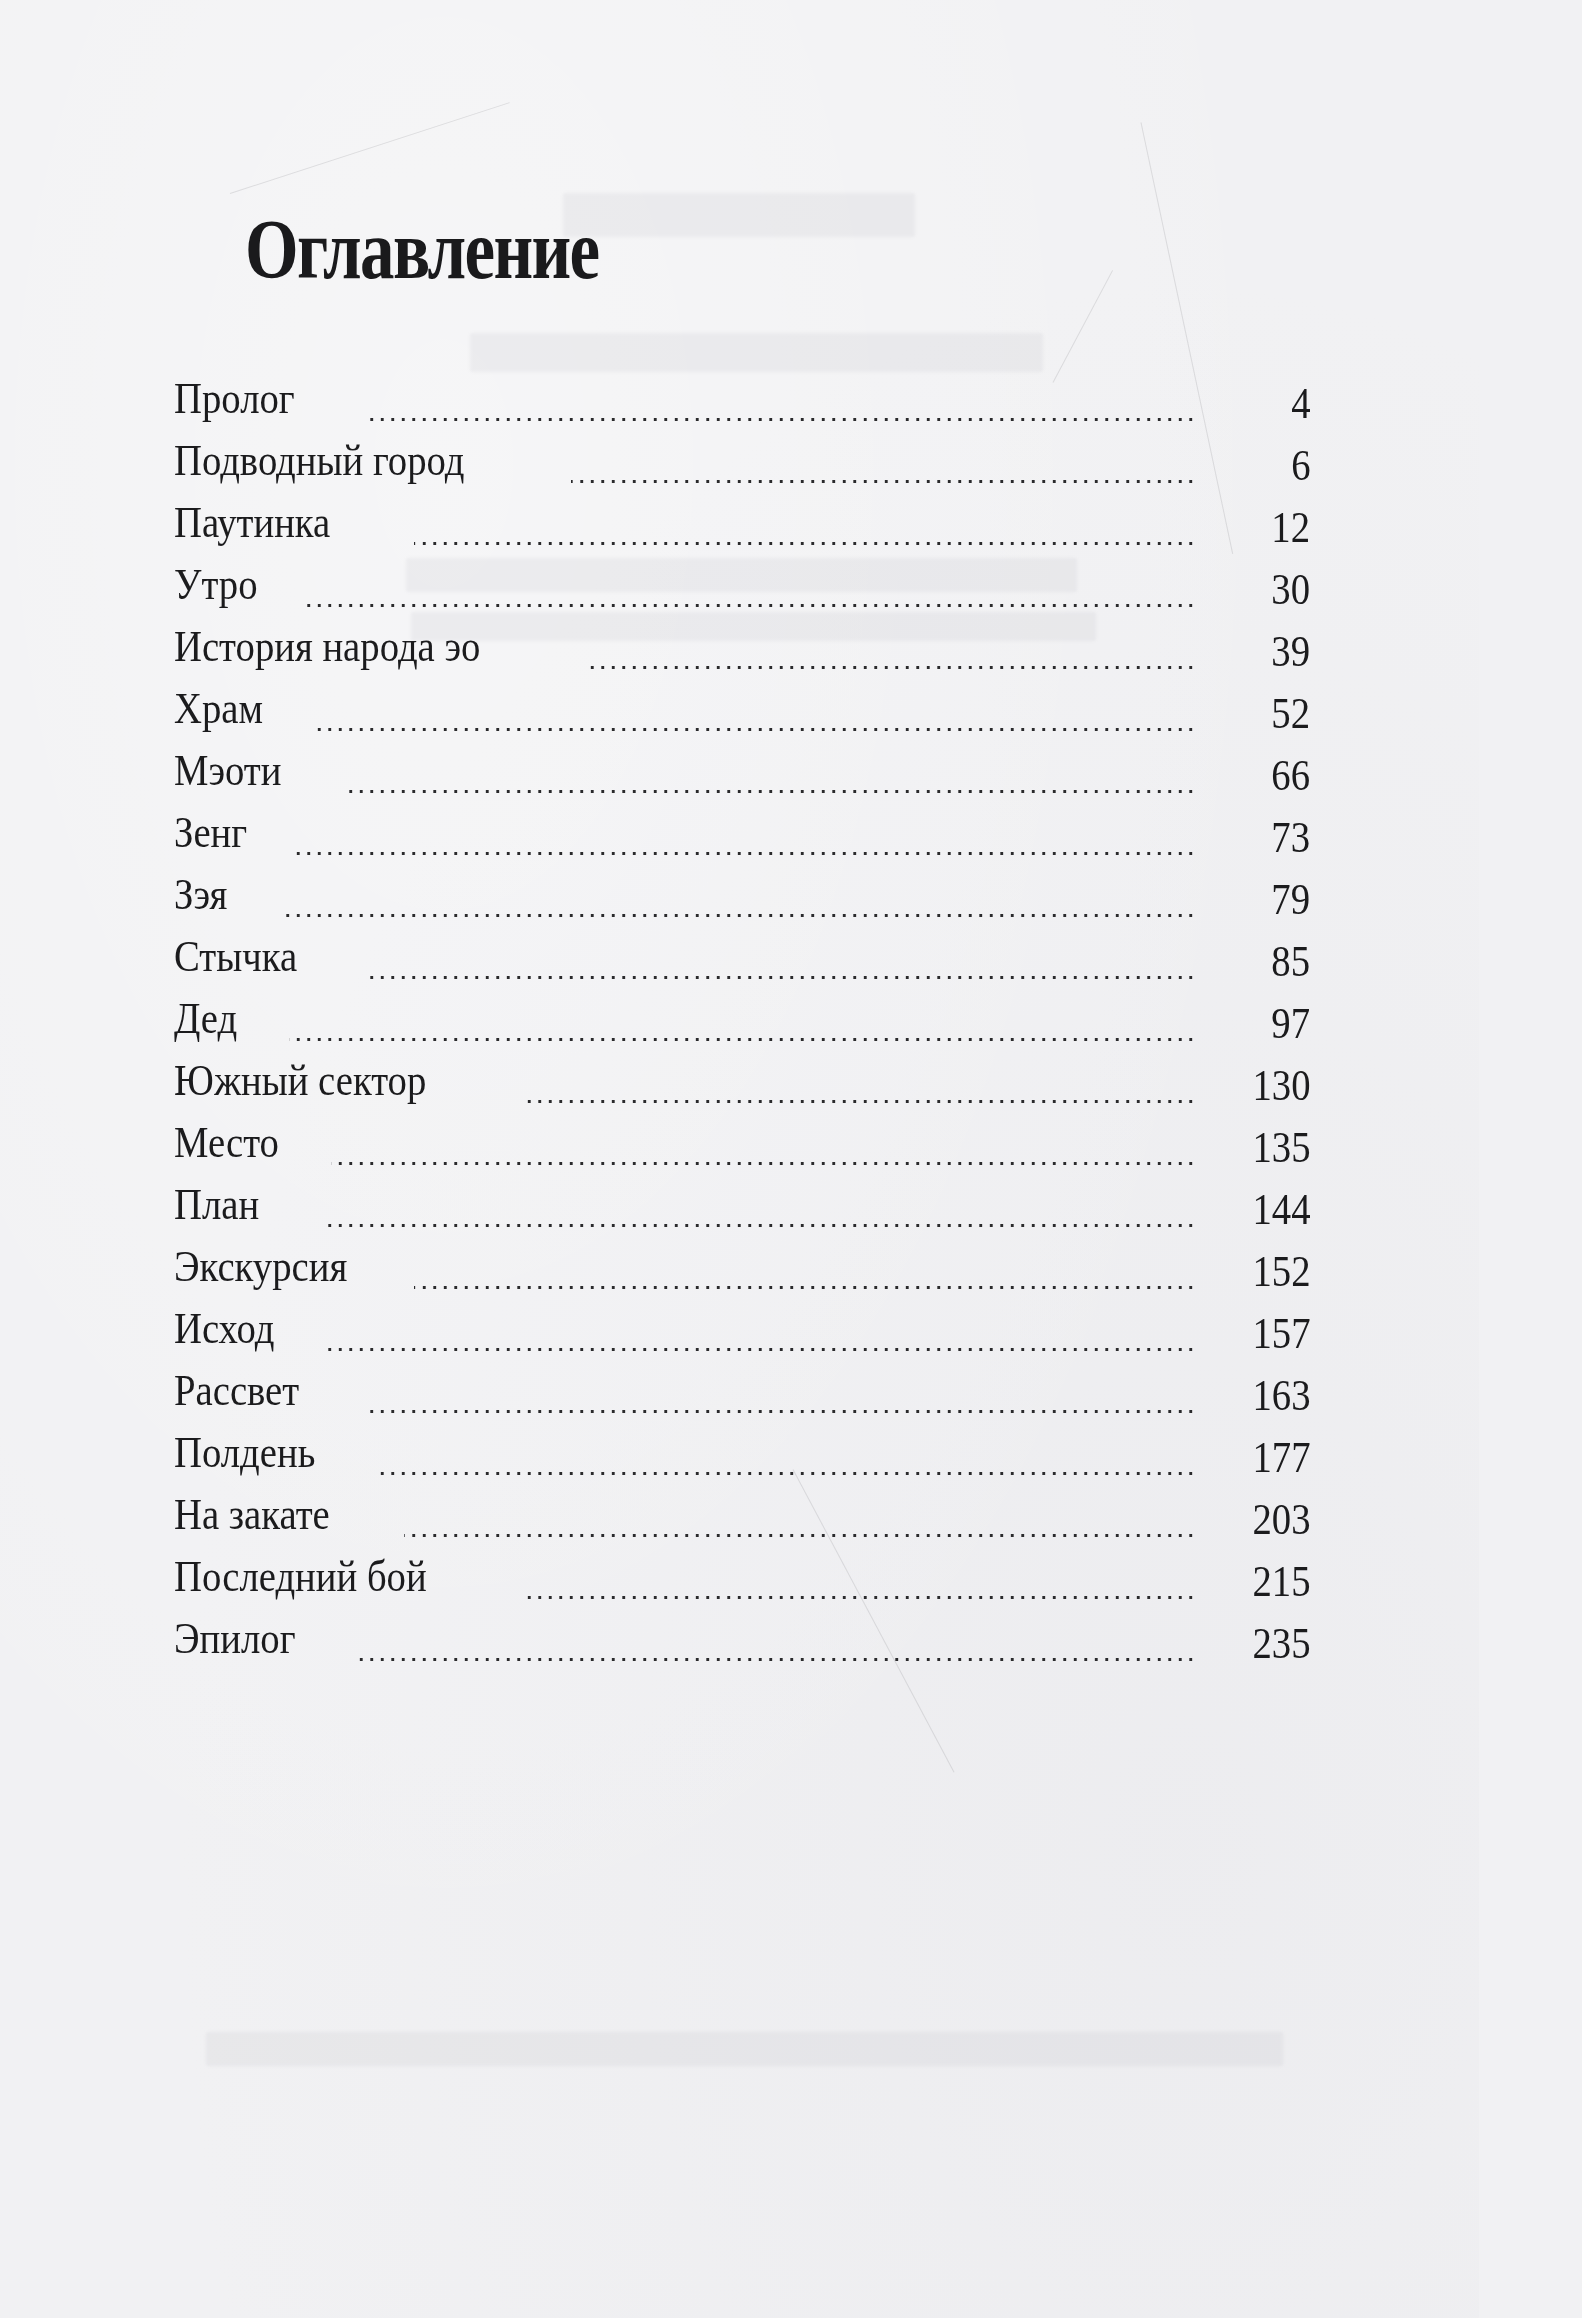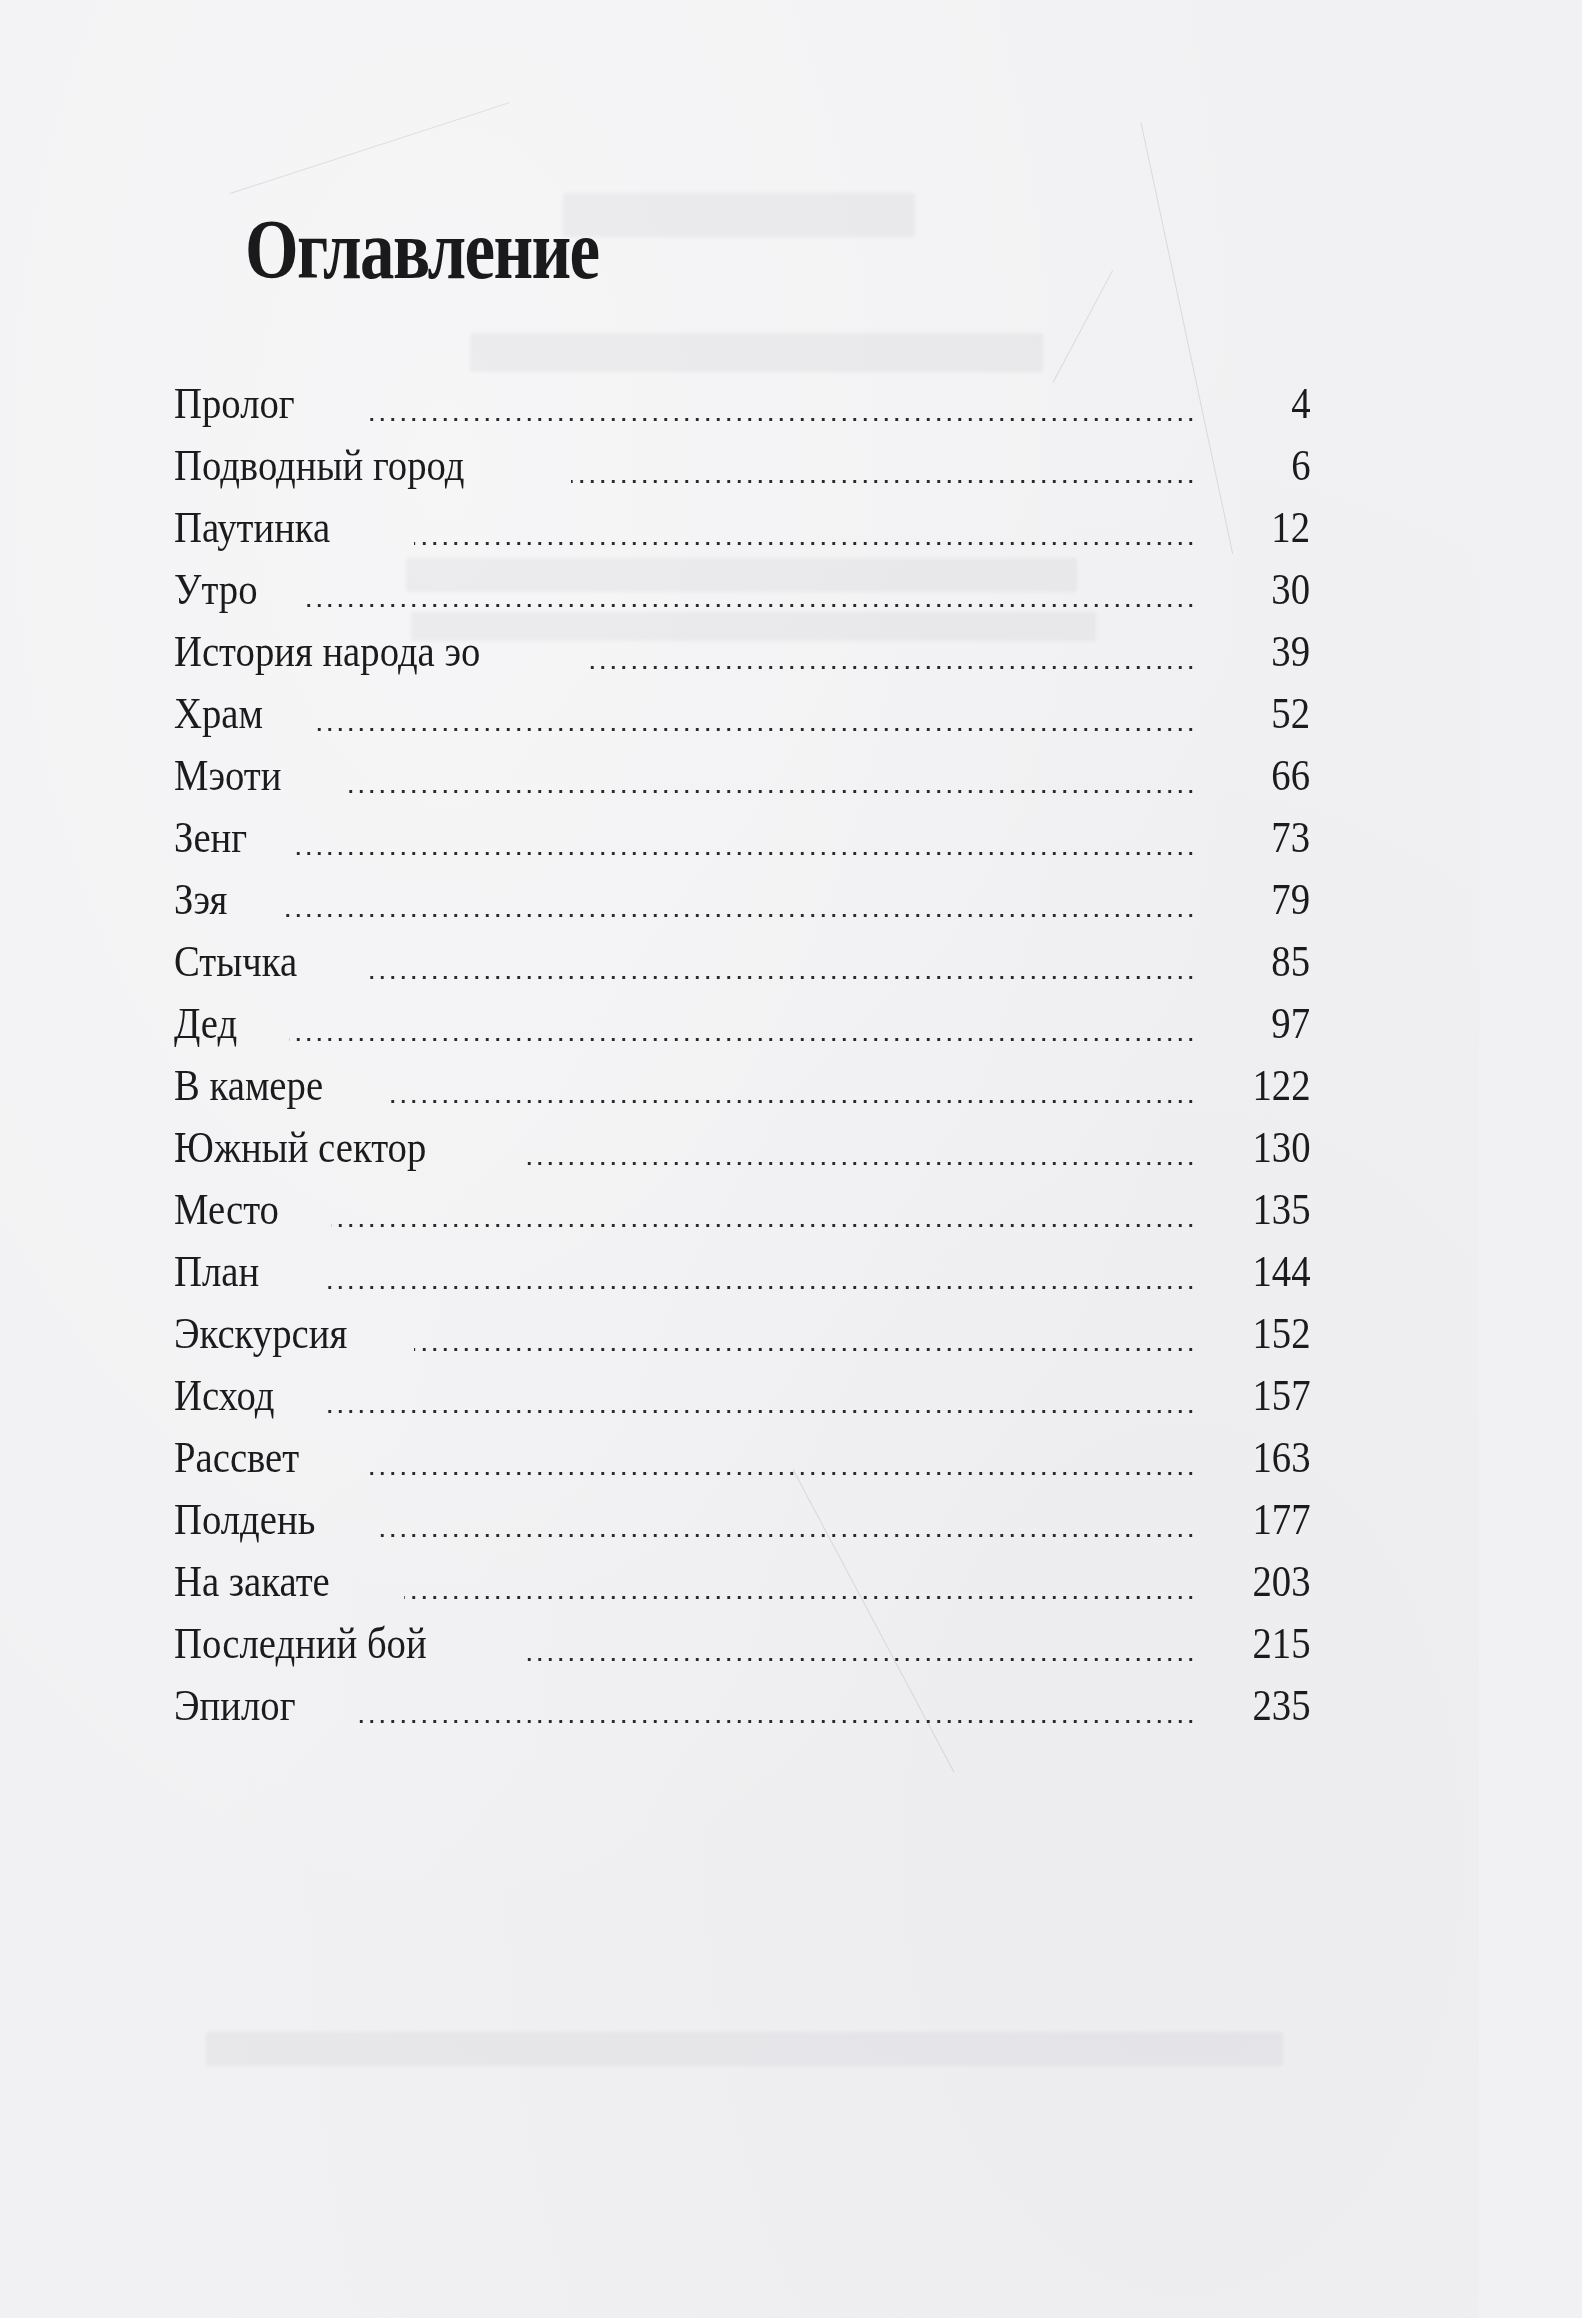--- a/index.html
+++ b/index.html
@@ -58,21 +58,21 @@
       top: 371px;
       width: 1136px;
       margin: 0;
       padding: 0;
       list-style: none;
     }
     .toc-row {
       position: relative;
       height: 62px;
       display: flex;
-      align-items: flex-end;
+      align-items: center;
     }
     .toc-label {
       font-size: 45px;
       line-height: 1;
       white-space: nowrap;
       transform: scaleX(0.86);
       transform-origin: left bottom;
       padding-bottom: 6.9px;
       color: #1b1b1d;
     }
@@ -166,25 +166,20 @@
       <span class="toc-label">Стычка</span>
       <span class="toc-leader" style="left:191px;"></span>
       <span class="toc-page">85</span>
     </li>
     <li class="toc-row">
       <span class="toc-label">Дед</span>
       <span class="toc-leader" style="left:115px;"></span>
       <span class="toc-page">97</span>
     </li>
     <li class="toc-row">
-      <span class="toc-label">В камере</span>
-      <span class="toc-leader" style="left:211px;"></span>
-      <span class="toc-page">122</span>
-    </li>
-    <li class="toc-row">
       <span class="toc-label">Южный сектор</span>
       <span class="toc-leader" style="left:350px;"></span>
       <span class="toc-page">130</span>
     </li>
     <li class="toc-row">
       <span class="toc-label">Место</span>
       <span class="toc-leader" style="left:157px;"></span>
       <span class="toc-page">135</span>
     </li>
     <li class="toc-row">

